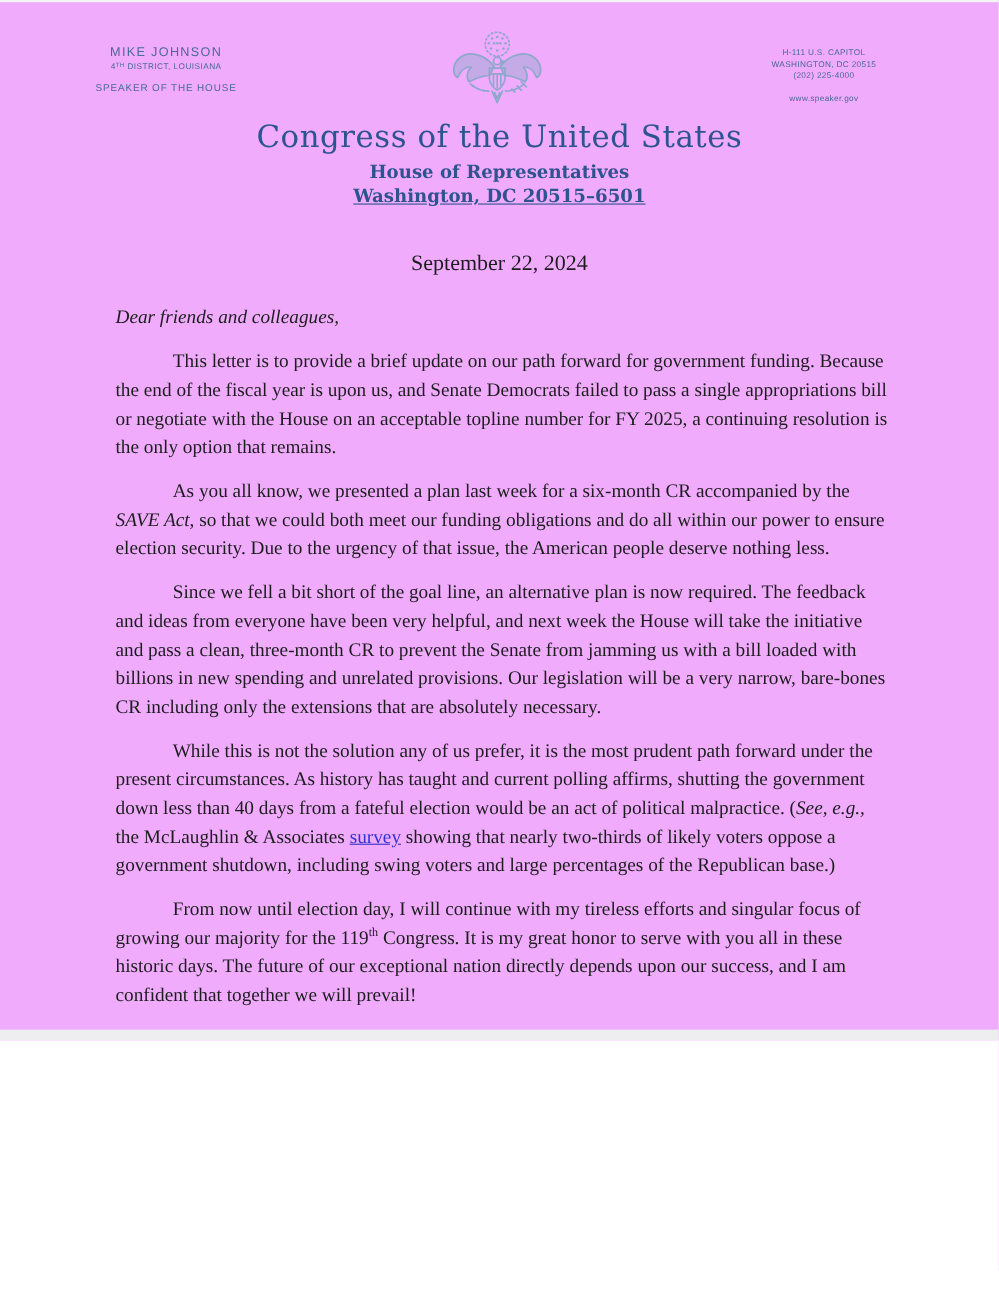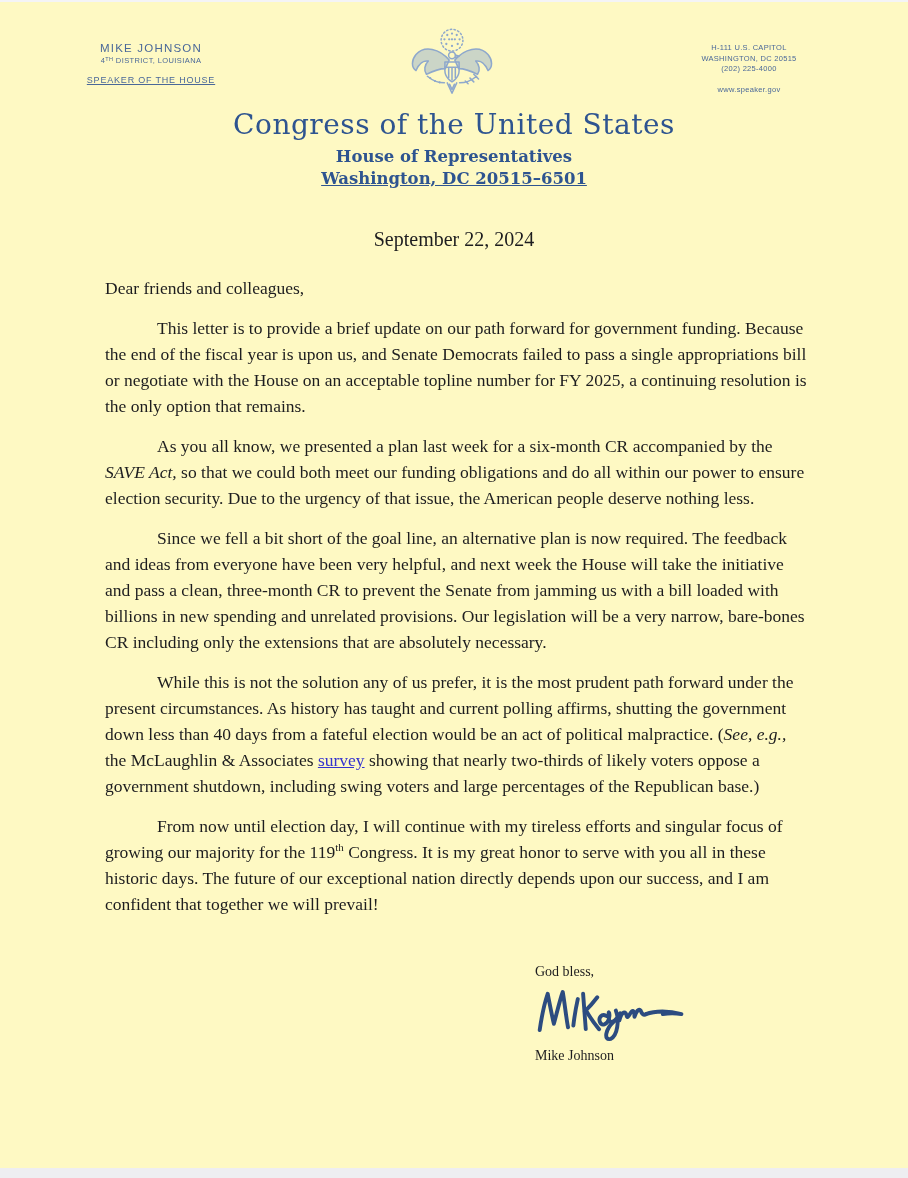--- a/index.html
+++ b/index.html
@@ -1,39 +1,39 @@
 <!DOCTYPE html>
 <html style="--letterhead-blue: #4a6899; --title-blue: #2e5490; --seal-blue: #8ea8cc; --signature-blue: #2c4c80; --link-blue: #3433cf; --body-text: #1d1d1f; --page-edge: #eeeef1;"><head>
 <meta charset="utf-8">
 <style>
   html, body { margin: 0; padding: 0; background: #ffffff; }
   .page {
     position: relative;
     width: 908px;
-    height: 1178px;
-    background: #fef9c3;
+    height: 946px;
+    background: #f0abfc;
     overflow: hidden;
     border-top: 2px solid #f4f4f6;
     box-sizing: border-box;
     font-family: "Liberation Serif", serif;
   }
   .page-edge {
     position: absolute; left: 0; right: 0; bottom: 0; height: 10px;
     background: var(--page-edge, #eeeef1);
   }
   
   .lh-left {
     position: absolute; left: 85px; top: 40px; width: 132px;
     text-align: center; color: var(--letterhead-blue, #4a6899);
     font-family: "Liberation Sans", sans-serif;
   }
   .lh-name { font-size: 11.5px; letter-spacing: 1.2px; font-weight: 500; }
   .lh-district { font-size: 7.5px; letter-spacing: 0.4px; margin-top: 2px; }
   .lh-district .ord { font-size: 5.5px; vertical-align: 2px; }
-  .lh-role { font-size: 9px; letter-spacing: 0.8px; margin-top: 10px; text-decoration: underline; }
+  .lh-role { font-size: 9px; letter-spacing: 0.8px; margin-top: 10px; }
   .lh-right {
     position: absolute; left: 670px; top: 41px; width: 158px;
     text-align: center; color: var(--letterhead-blue, #4a6899);
     font-family: "Liberation Sans", sans-serif;
     font-size: 7.5px; line-height: 10.5px; letter-spacing: 0.3px;
   }
   .lh-web { margin-top: 10px; }
   .seal {
     position: absolute; left: 394px; top: 24px; width: 116px; height: 90px;
   }
@@ -55,21 +55,21 @@
   }
   
   .date-line {
     position: absolute; left: 0; right: 0; top: 226px;
     text-align: center; font-size: 20px; color: var(--body-text, #1d1d1f);
   }
   .letter-body {
     position: absolute; left: 105px; top: 273px; width: 702px;
     font-size: 17.5px; line-height: 26px; color: var(--body-text, #1d1d1f);
   }
-  .salutation { margin: 0 0 14px 0; }
+  .salutation { margin: 0 0 14px 0; font-style: italic; }
   .para { margin: 0 0 14px 0; text-indent: 52px; }
   .para .italic { font-style: italic; }
   .para sup { font-size: 11px; line-height: 0; }
   .body-link {
     color: var(--link-blue, #3433cf);
     text-decoration: underline;
     cursor: pointer;
   }
   
   .closing-block {

